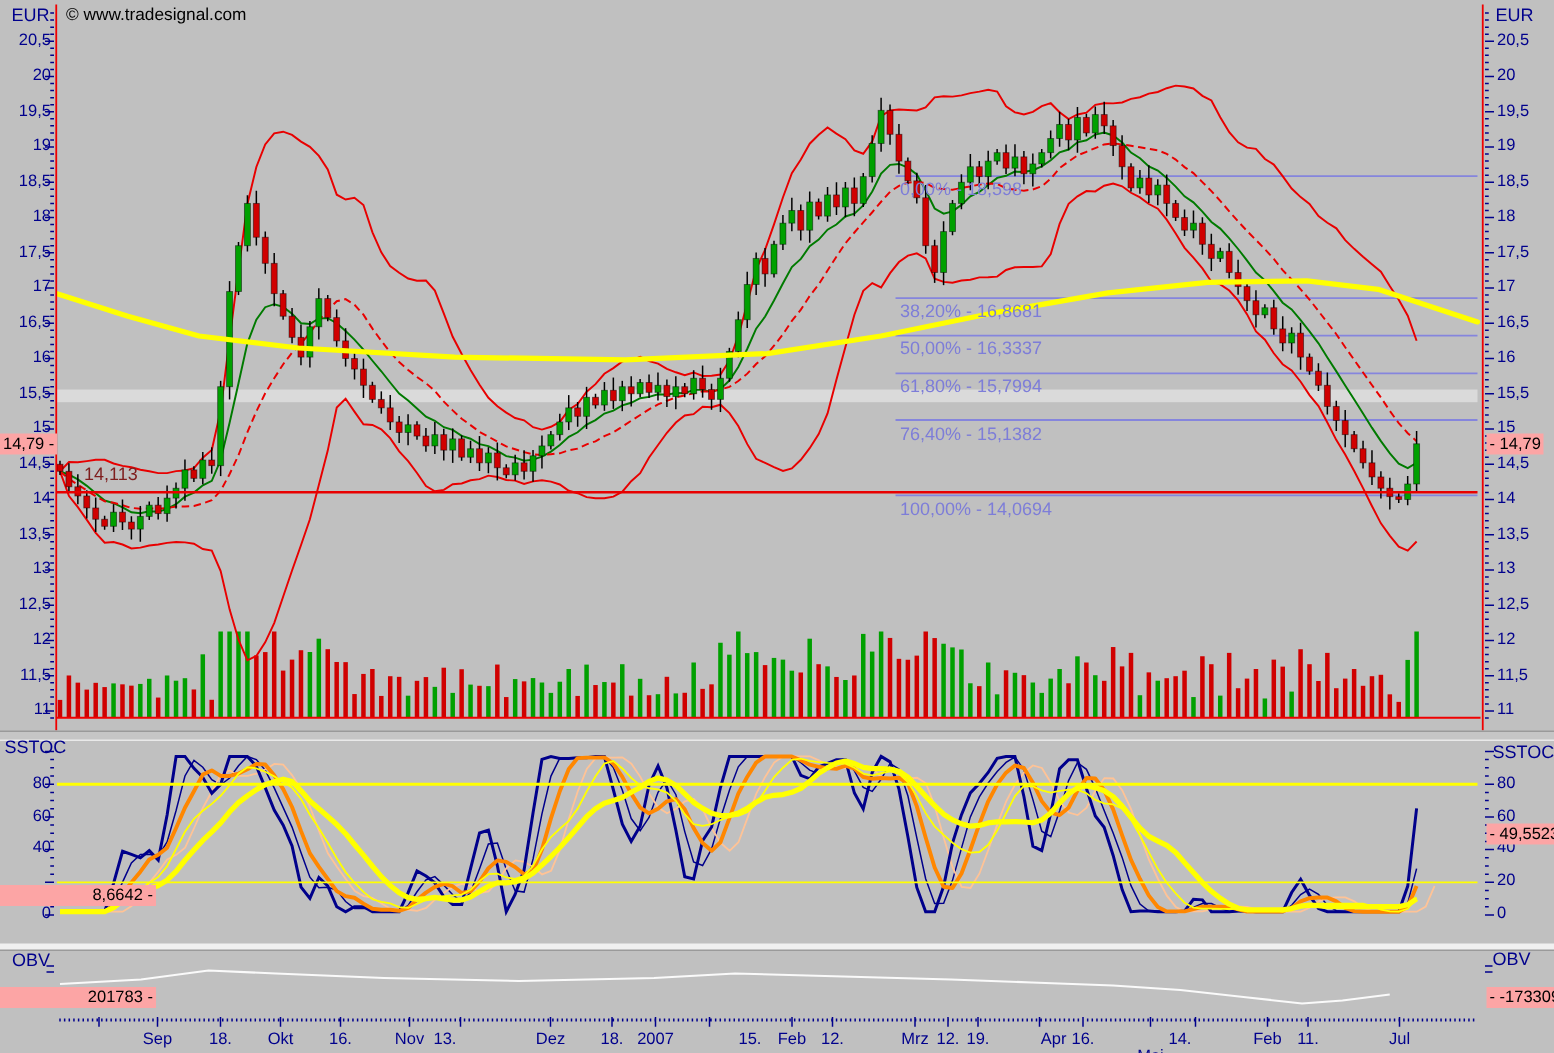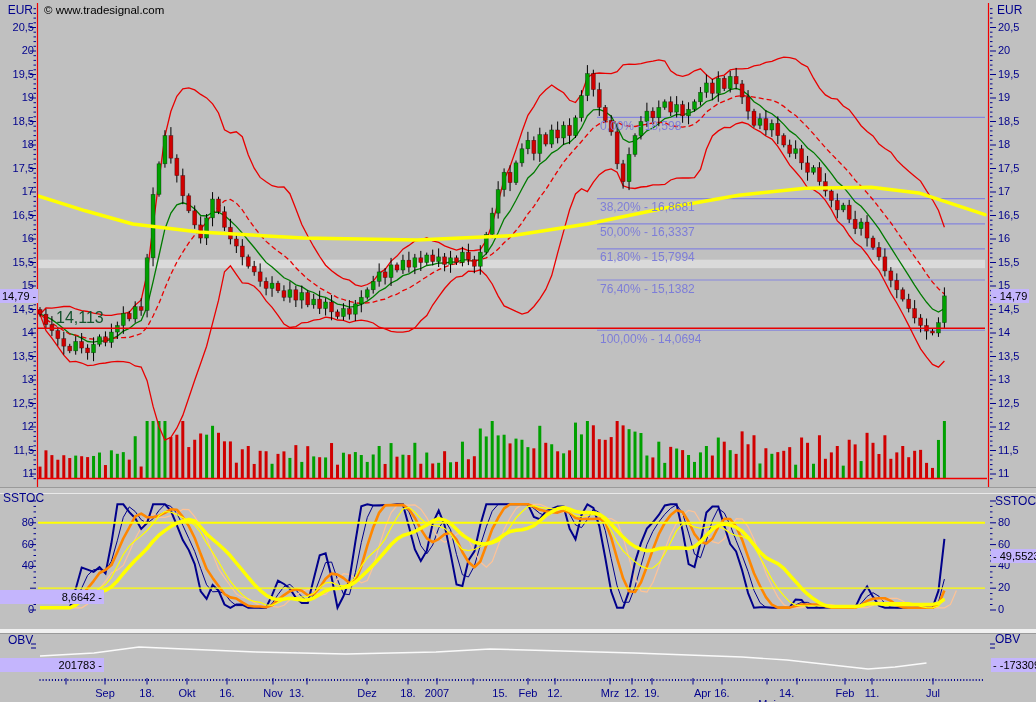--- a/index.html
+++ b/index.html
@@ -3,24 +3,24 @@
 <meta charset="utf-8">
 <style>
   html,body{margin:0;padding:0;background:#888;}
   .screen{position:relative;width:1036px;height:702px;background:#c0c0c0;overflow:hidden;
           font-family:"Liberation Sans",sans-serif;}
   svg{position:absolute;left:0;top:0;}
   .lbl{position:absolute;font-size:11px;color:#00008c;white-space:nowrap;line-height:12px;}
   .unit{position:absolute;font-size:12px;color:#00008c;white-space:nowrap;}
   .copyright{position:absolute;left:44px;top:4px;font-size:11.5px;color:#000;}
   .paneltitle{position:absolute;font-size:12px;color:#00008c;white-space:nowrap;}
-  .val{position:absolute;font-size:11px;color:#000;background:#c4b5fd;height:14px;line-height:14px;
+  .val{position:absolute;font-size:11px;color:#000;background:#fca5a5;height:14px;line-height:14px;
        white-space:nowrap;padding:0 2px;}
   .fib{position:absolute;left:600px;font-size:12px;color:#7d7dd8;white-space:nowrap;}
-  .alert-lbl{position:absolute;left:56px;top:309px;font-size:16px;color:#14532d;white-space:nowrap;}
+  .alert-lbl{position:absolute;left:56px;top:309px;font-size:12px;color:#7f1d1d;white-space:nowrap;}
   .sep{position:absolute;left:0;width:1036px;}
   .sep1{top:487px;height:5px;background:#c6c6c6;border-top:1px solid #9a9a9a;border-bottom:1px solid #e9e9e9;}
   .sep2{top:629px;height:4px;background:#f0f0f0;border-bottom:1px solid #9a9a9a;}
   .gutter{position:absolute;background:transparent;}
   .layer{position:absolute;inset:0;width:1036px;height:702px;pointer-events:none;}
 </style>
 </head>
 <body>
 
 <div class="screen">

